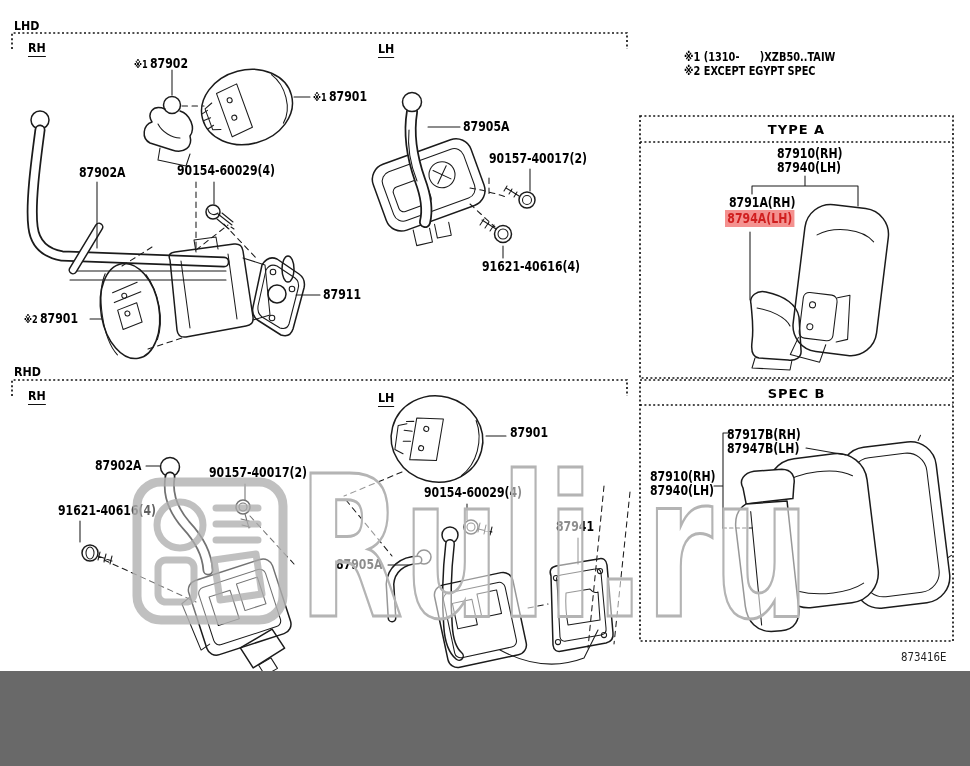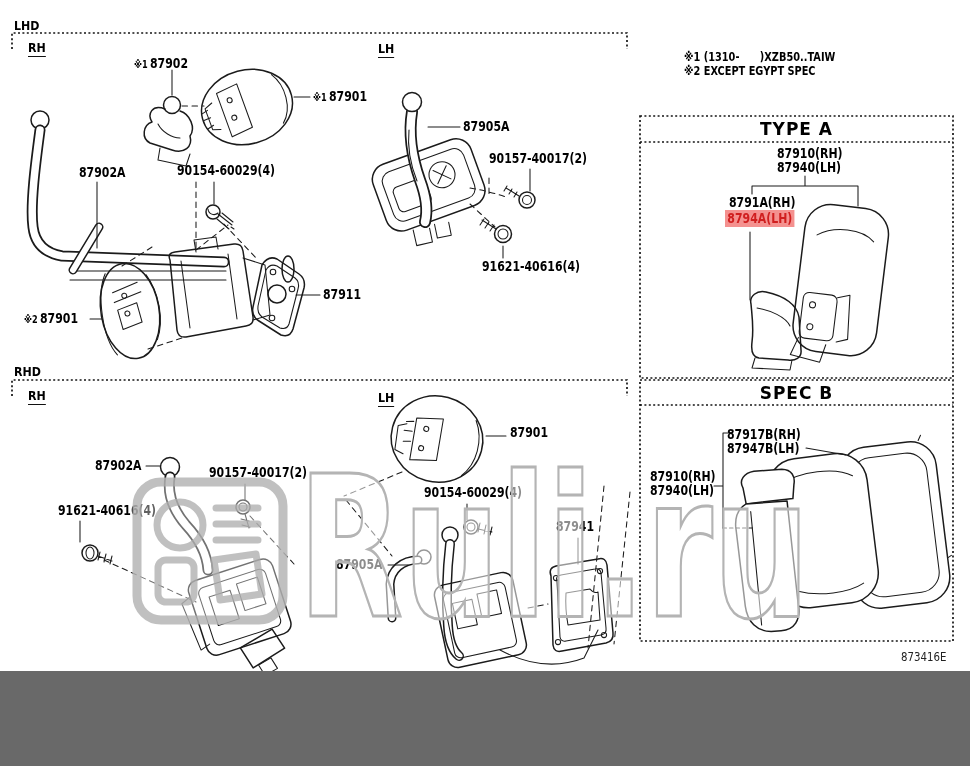--- a/index.html
+++ b/index.html
@@ -17,21 +17,21 @@
   .wfill{fill:#fff;}
   .lbl{position:absolute;font-weight:bold;font-size:14px;line-height:1.08;white-space:pre;
        transform:scaleX(0.78);transform-origin:0 0;}
   .pre{font-size:10.5px;margin-right:3px;}
   .sec{position:absolute;font-size:13px;font-weight:bold;transform:scaleX(0.85);transform-origin:0 0;}
   .side{position:absolute;font-size:13px;font-weight:bold;border-bottom:1.8px solid #111;
         padding-bottom:1px;transform:scaleX(0.85);transform-origin:0 0;}
   .note{position:absolute;font-size:11.5px;font-weight:bold;white-space:pre;
         transform:scaleX(0.85);transform-origin:0 0;}
   .typehead{position:absolute;left:640px;width:313px;height:26px;display:flex;
-        align-items:center;justify-content:center;font-size:17px;font-weight:bold;letter-spacing:1px;}
+        align-items:center;justify-content:center;font-size:13px;font-weight:bold;letter-spacing:1px;}
   .hl{background:#f4918f;color:#d01f1f;padding:1px 3px 1px 3px;}
   .code{position:absolute;font-size:12px;transform:scaleX(0.85);transform-origin:0 0;color:#222;}
   .wm{position:absolute;left:0;top:0;pointer-events:none;}
   .footer{position:absolute;left:0;top:671px;width:970px;height:95px;}
 </style>
 </head>
 <body>
 
 <div class="stage">
 

